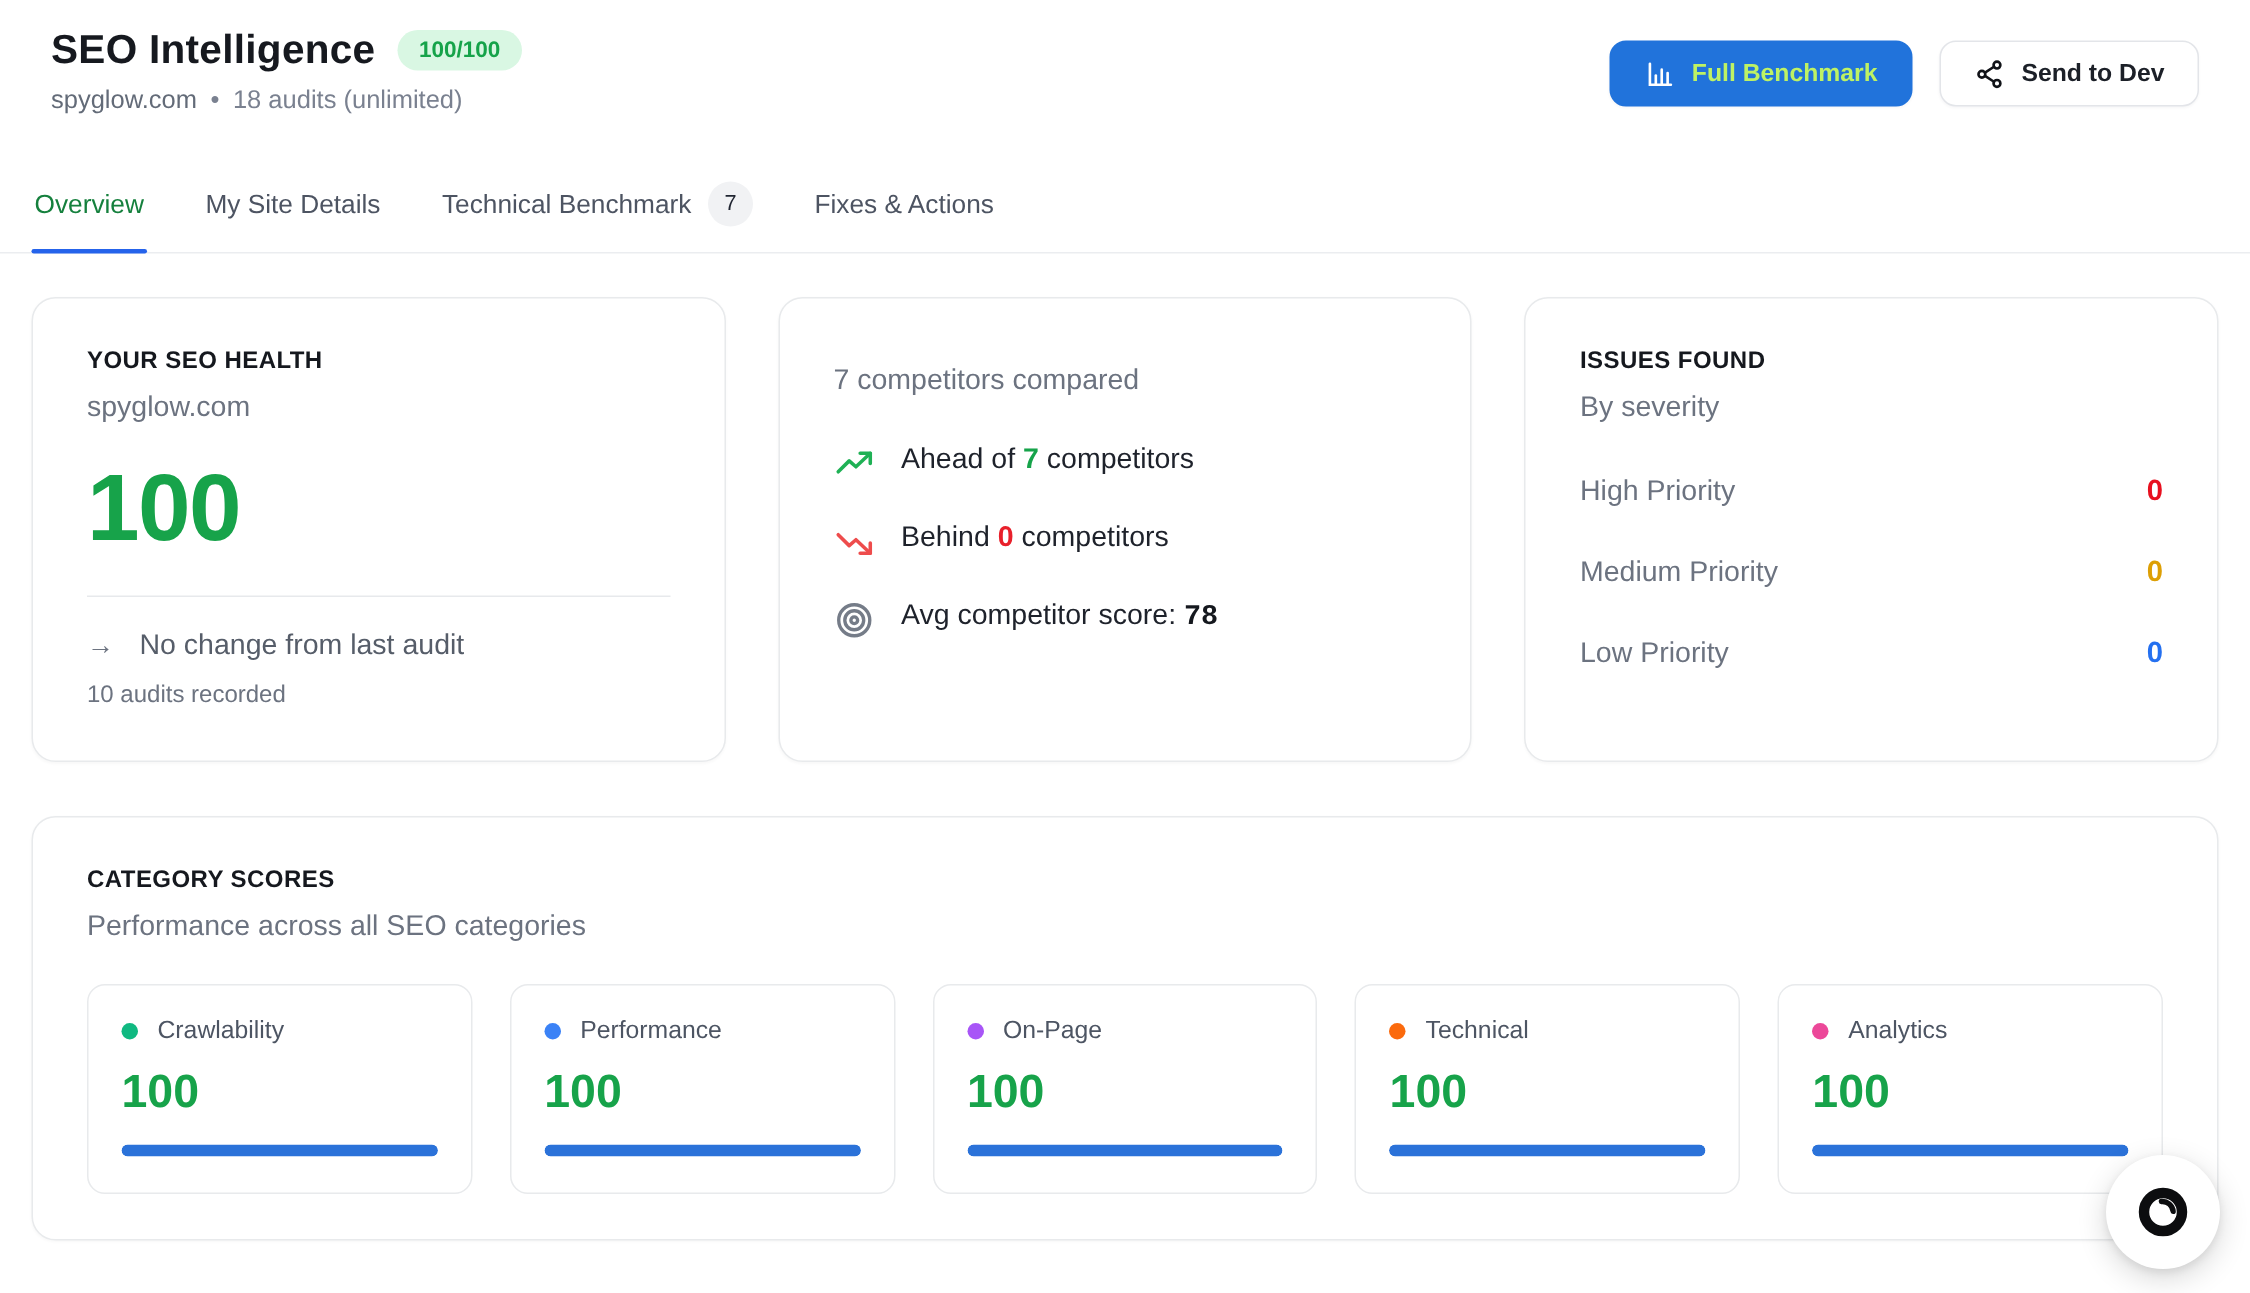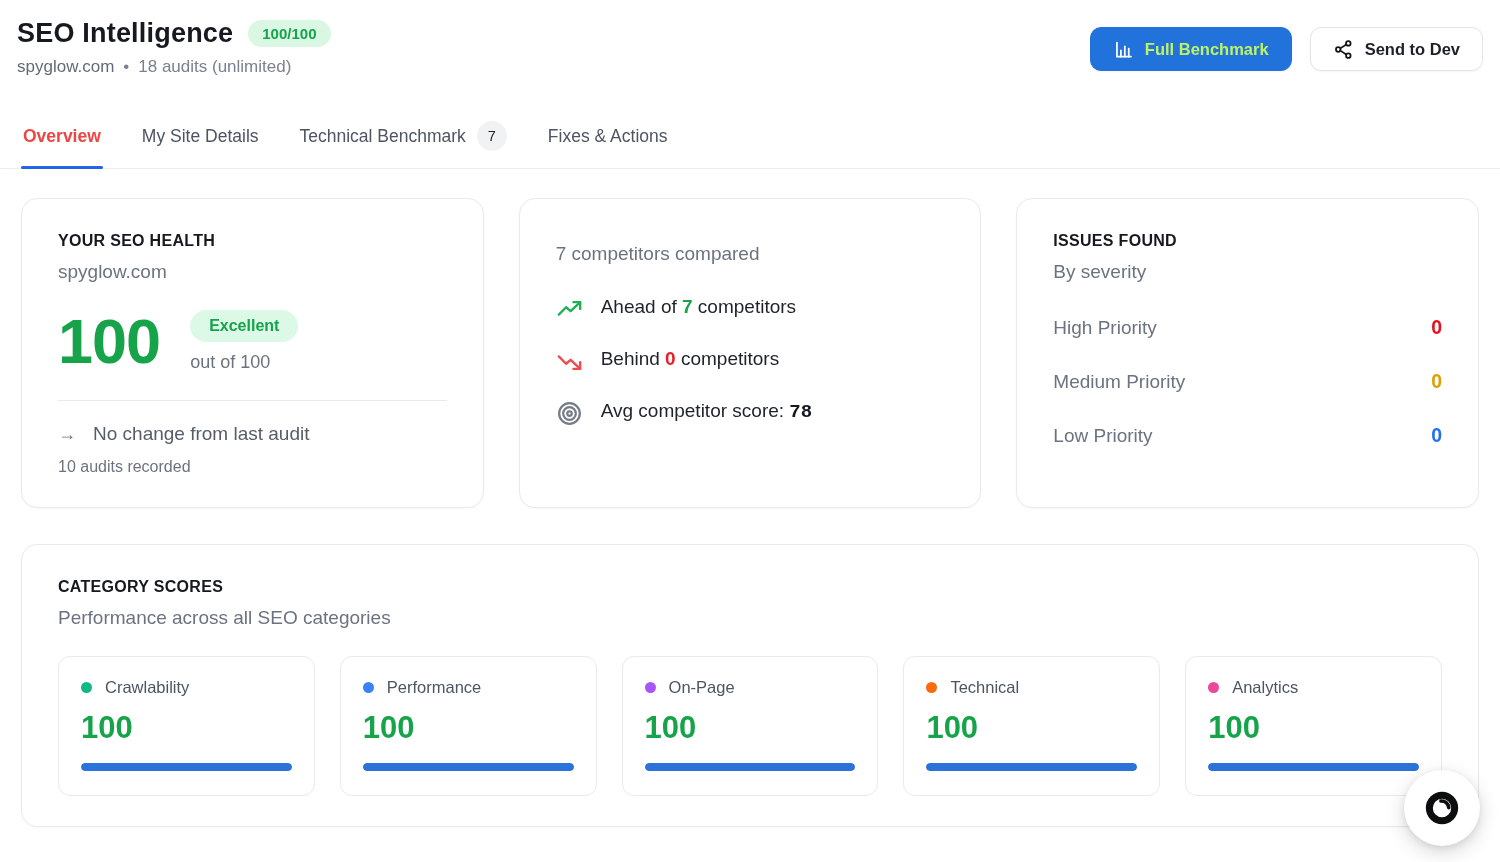--- a/index.html
+++ b/index.html
@@ -4,21 +4,21 @@
 <style>
   * { margin:0; padding:0; box-sizing:border-box; }
   html,body { width:1500px; height:862px; }
   body {
     font-family: "Liberation Sans", "DejaVu Sans", sans-serif;
     background:#ffffff;
     color:#16191f;
     position:relative;
     overflow:hidden;
   }
-  .container { padding:0 17px; }
+  .container { padding:0 34px; }
 
   
   .header { display:flex; justify-content:space-between; align-items:flex-start; margin-top:18px; }
   .title-row { display:flex; align-items:center; gap:15px; }
   .page-title { font-size:27px; font-weight:700; color:#16191f; letter-spacing:.2px; }
   .score-badge {
     background:#d9f7e3; color:#16a34a; font-size:15px; font-weight:700;
     padding:6px 14px; border-radius:999px; line-height:1;
   }
   .sub-row { margin-top:8px; font-size:17px; color:#7a8190; display:flex; align-items:center; gap:9px; }
@@ -36,21 +36,21 @@
   .btn svg { flex:0 0 auto; }
 
   
   .tabs-wrap { border-bottom:1px solid #ebedf0; margin-top:34px; }
   .tabs { display:flex; gap:37px; padding-left:21px; }
   .tab {
     position:relative; padding:10px 2px 17px; font-size:17.5px; color:#4d5462;
     cursor:pointer; display:flex; align-items:center; gap:11px; background:none; border:none;
     font-family:inherit;
   }
-  .tab.active { color:#ef4444; font-weight:700; }
+  .tab.active { color:#15803d; font-weight:400; }
   .tab.active::after {
     content:""; position:absolute; left:0; right:0; bottom:-1px; height:3px;
     background:#2563eb; border-radius:2px;
   }
   .tab-badge {
     display:inline-flex; align-items:center; justify-content:center;
     min-width:30px; height:30px; border-radius:999px; background:#f1f2f4;
     color:#1f2430; font-size:14.5px; font-weight:500;
   }
 
@@ -170,24 +170,20 @@
   </div>
 </div>
 
 <div class="cards-row">
 
   <div class="card">
     <div class="card-title">YOUR SEO HEALTH</div>
     <div class="card-sub">spyglow.com</div>
     <div class="score-row">
       <div class="big-score">100</div>
-      <div class="score-side">
-        <div class="pill-excellent">Excellent</div>
-        <div class="out-of">out of 100</div>
-      </div>
     </div>
     <div class="divider"></div>
     <div class="change-row">
       <span class="change-arrow">→</span>
       <span>No change from last audit</span>
     </div>
     <div class="audits-rec">10 audits recorded</div>
   </div>
 
   <div class="card">

